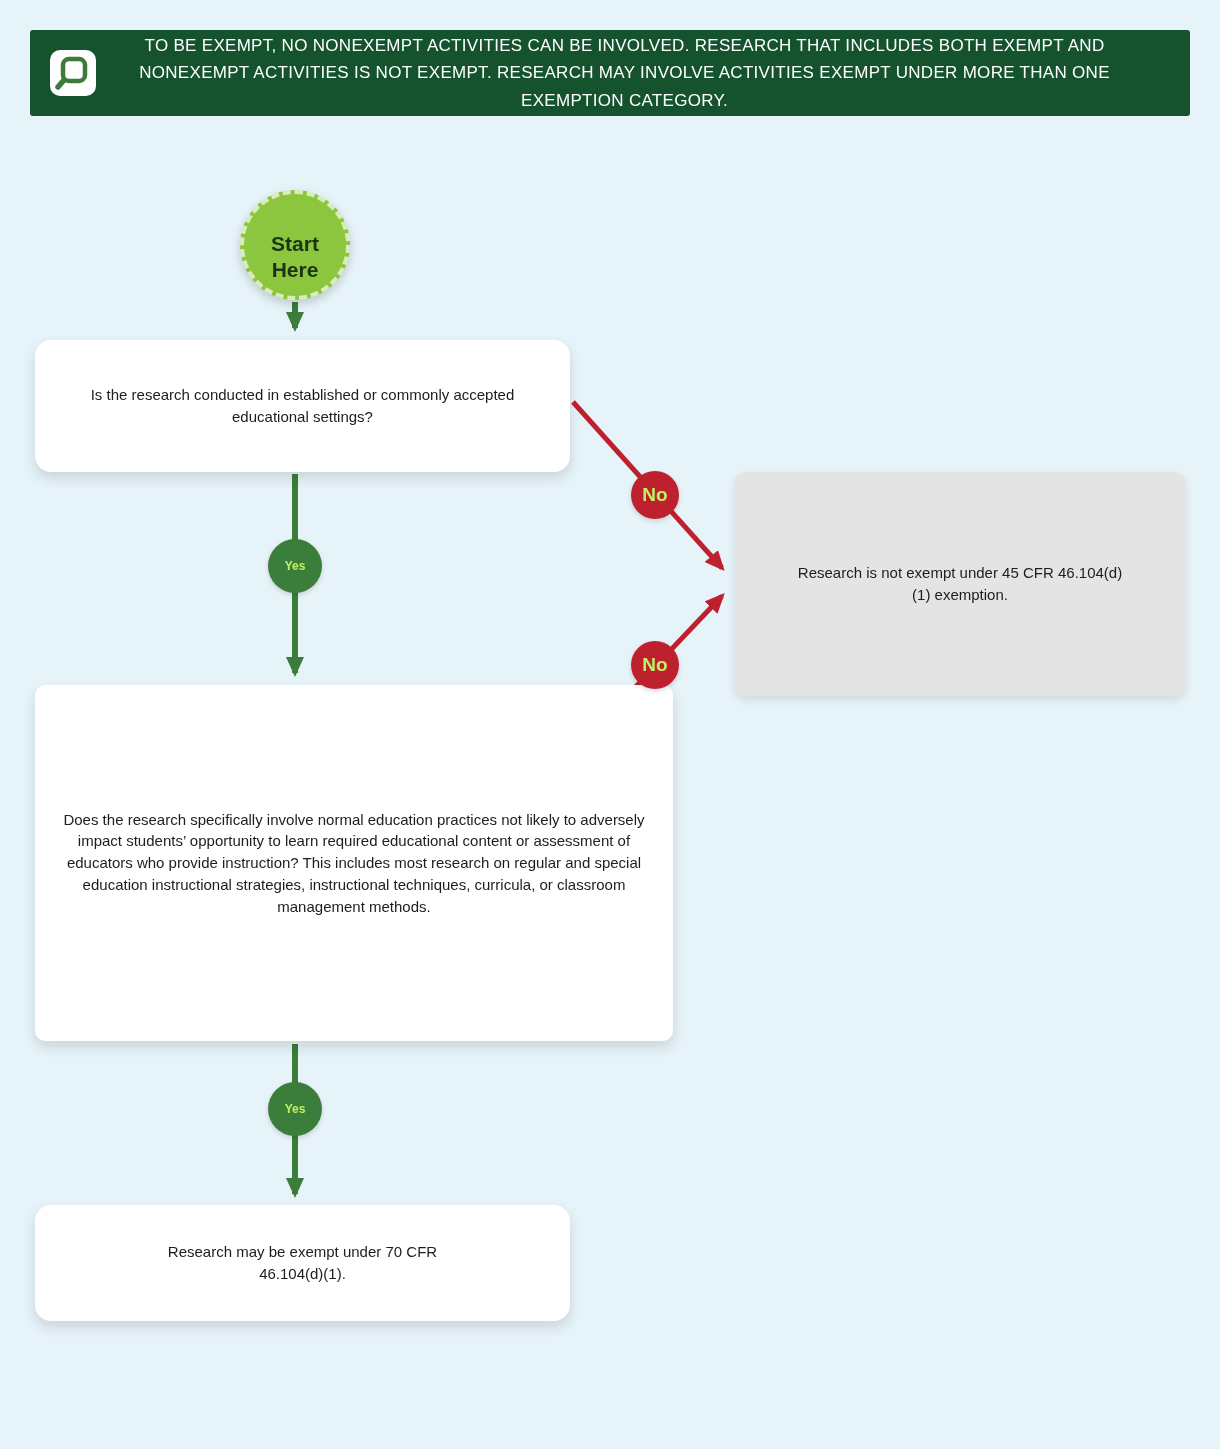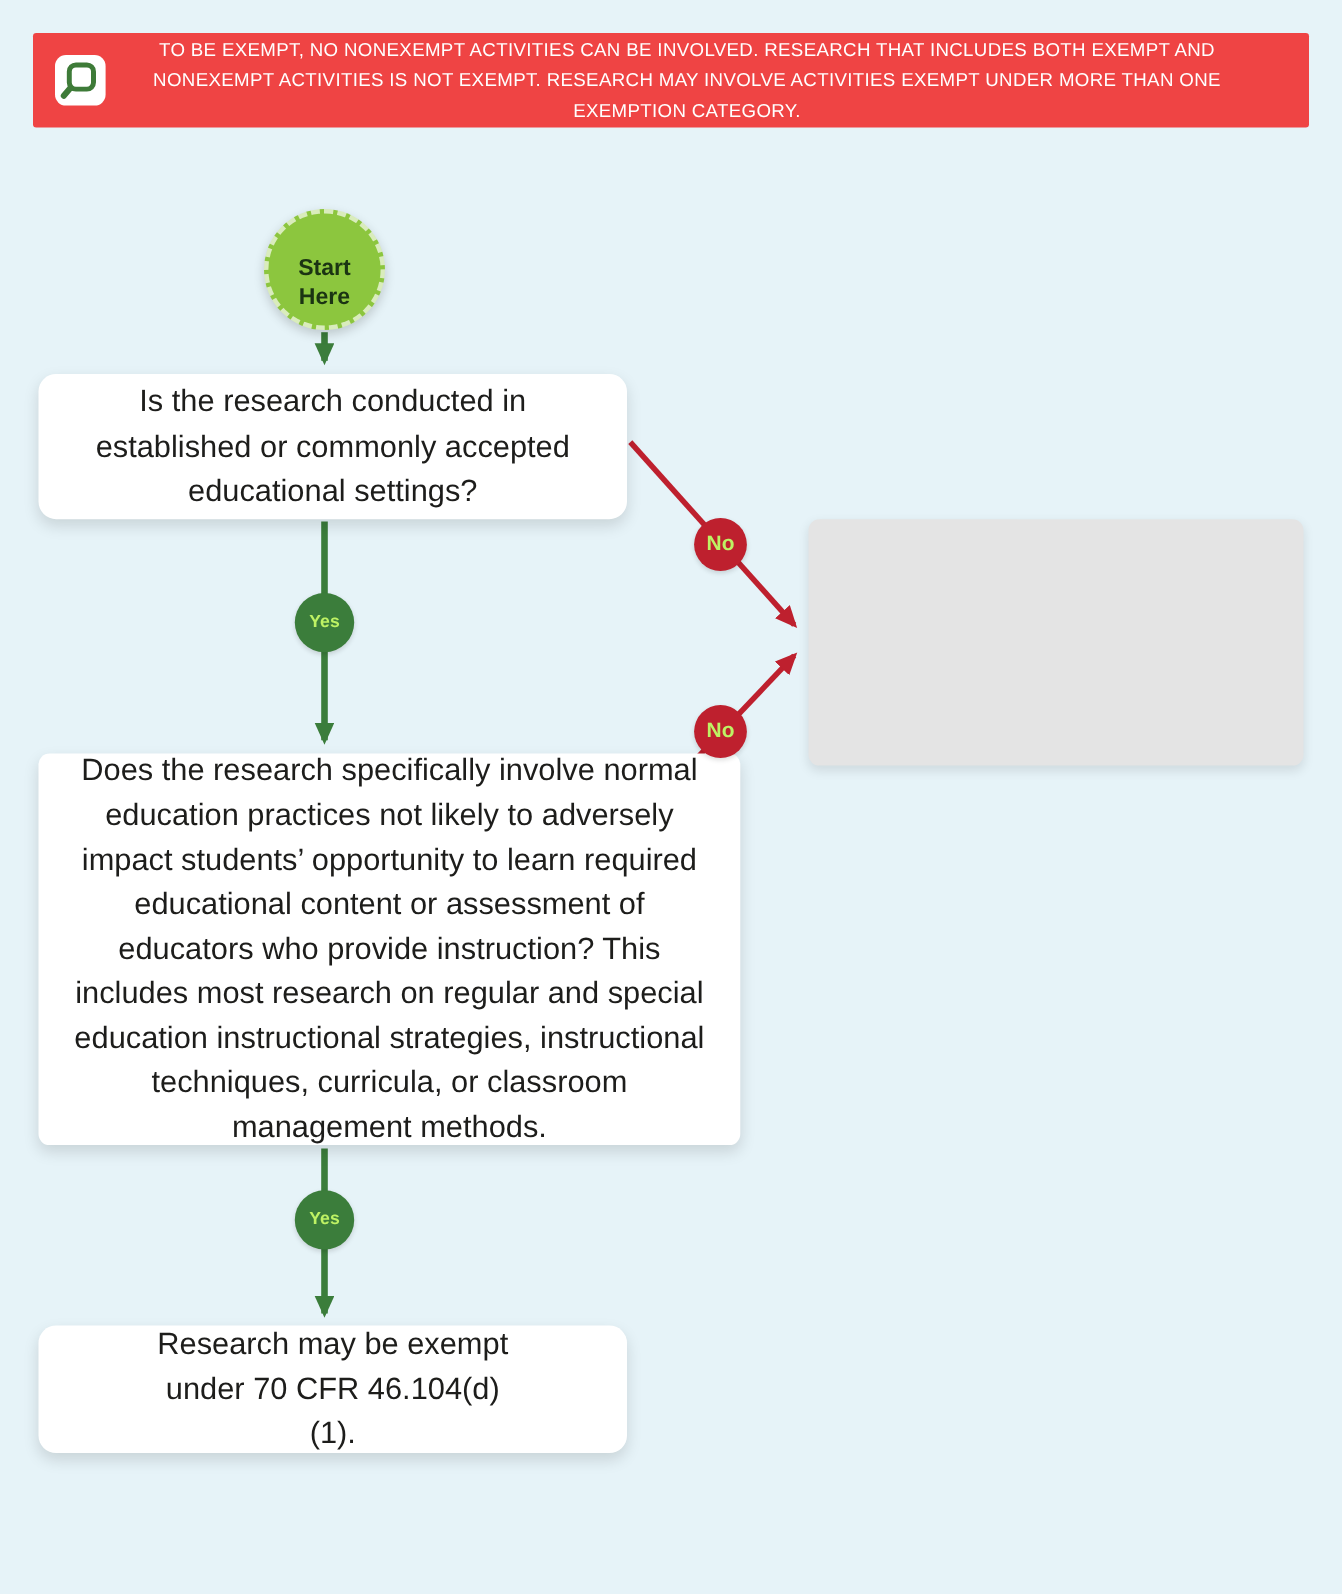--- a/index.html
+++ b/index.html
@@ -9,21 +9,21 @@
     font-family: "Liberation Sans", sans-serif;
     position: relative;
     overflow: hidden;
     color: #1D1D1B;
   }
 
   
   .banner {
     position: absolute; left: 30px; top: 30px;
     width: 1160px; height: 86px;
-    background: #ef4444;
+    background: #14532d;
     border-radius: 3px;
     display: flex; align-items: center;
     box-sizing: border-box;
   }
   .banner-icon {
     width: 46px; height: 46px;
     background: #ffffff;
     border-radius: 10px;
     margin-left: 20px;
     flex: 0 0 auto;
@@ -60,21 +60,21 @@
 
   
   .node {
     position: absolute;
     background: #ffffff;
     border-radius: 16px;
     box-shadow: 0 6px 14px rgba(0,0,0,0.13);
     display: flex; flex-direction: column;
     align-items: center; justify-content: center;
     text-align: center;
-    font-size: 28px;
+    font-size: 15px;
     line-height: 1.45;
     padding: 18px 28px;
     box-sizing: border-box;
     z-index: 2;
   }
   .node p { margin: 0; }
   #node-q1 { left: 35px; top: 340px; width: 535px; height: 132px; }
   #node-q2 { left: 35px; top: 685px; width: 638px; height: 356px; border-radius: 10px; }
   #node-final { left: 35px; top: 1205px; width: 535px; height: 116px; }
   #node-final p { max-width: 320px; }
@@ -90,21 +90,21 @@
 
   
   .badge {
     position: absolute;
     border-radius: 50%;
     color: #bef264; font-weight: bold;
     display: flex; align-items: center; justify-content: center;
     z-index: 4;
     box-shadow: 0 2px 5px rgba(0,0,0,0.15);
   }
-  .badge.yes { width: 54px; height: 54px; background: #3B7D3B; font-size: 16px; }
+  .badge.yes { width: 54px; height: 54px; background: #3B7D3B; font-size: 12px; }
   .badge.no  { width: 48px; height: 48px; background: #BE202E; font-size: 19px; }
   #badge-yes-1 { left: 268px; top: 539px; }
   #badge-yes-2 { left: 268px; top: 1082px; }
   #badge-no-1  { left: 631px; top: 471px; }
   #badge-no-2  { left: 631px; top: 641px; }
 
   
   .arrow-layer {
     position: absolute; left: 0; top: 0;
     width: 1220px; height: 1449px;
@@ -146,20 +146,21 @@
 
 <div class="node" id="node-q1">
   <p>Is the research conducted in established or commonly accepted educational settings?</p>
 </div>
 
 <div class="node" id="node-q2">
   <p>Does the research specifically involve normal education practices not likely to adversely impact students’ opportunity to learn required educational content or assessment of educators who provide instruction? This includes most research on regular and special education instructional strategies, instructional techniques, curricula, or classroom management methods.</p>
 </div>
 
 <div class="node" id="node-notexempt">
+  <p class="p1">Research is not exempt under 45 CFR 46.104(d)(1) exemption.</p>
 </div>
 
 <div class="node" id="node-final">
   <p>Research may be exempt under 70 CFR 46.104(d)(1).</p>
 </div>
 
 <div class="badge yes" id="badge-yes-1">Yes</div>
 <div class="badge yes" id="badge-yes-2">Yes</div>
 <div class="badge no" id="badge-no-1">No</div>
 <div class="badge no" id="badge-no-2">No</div>

